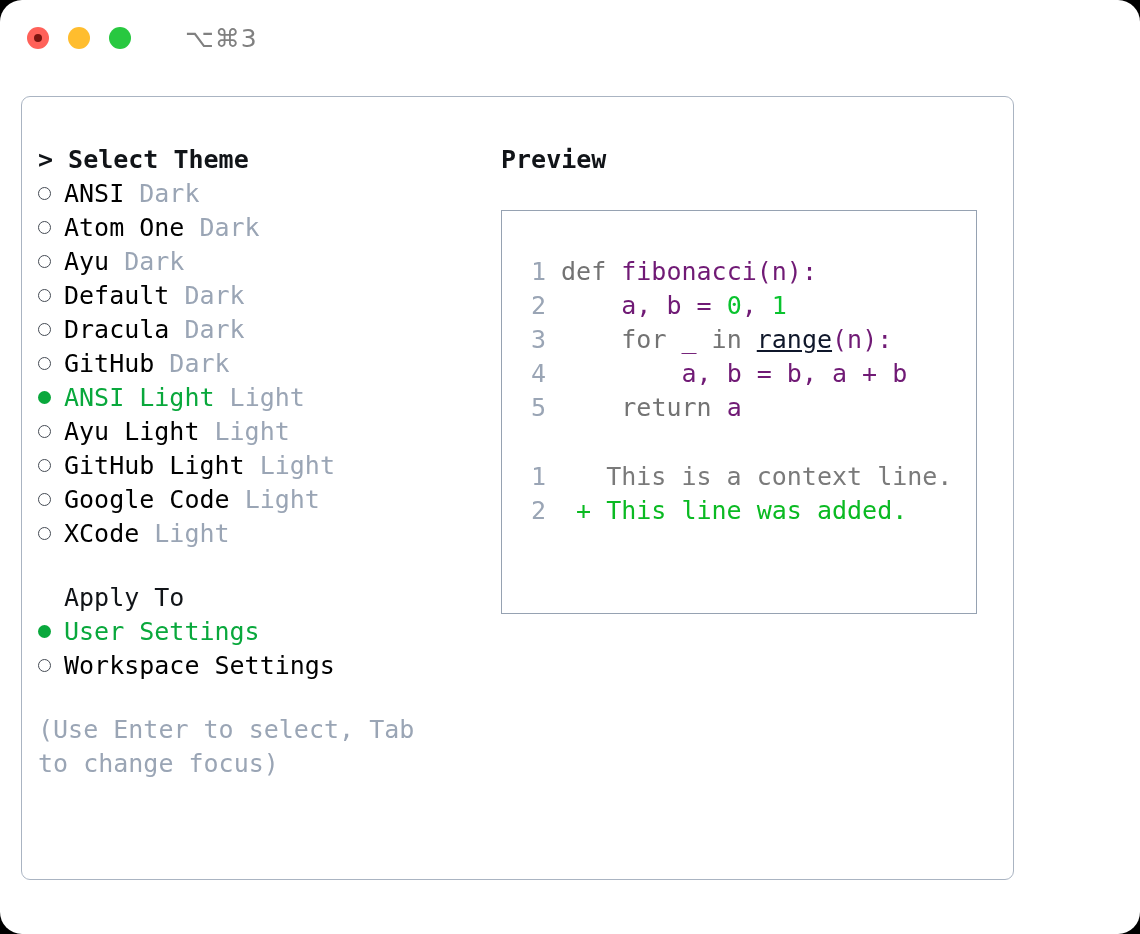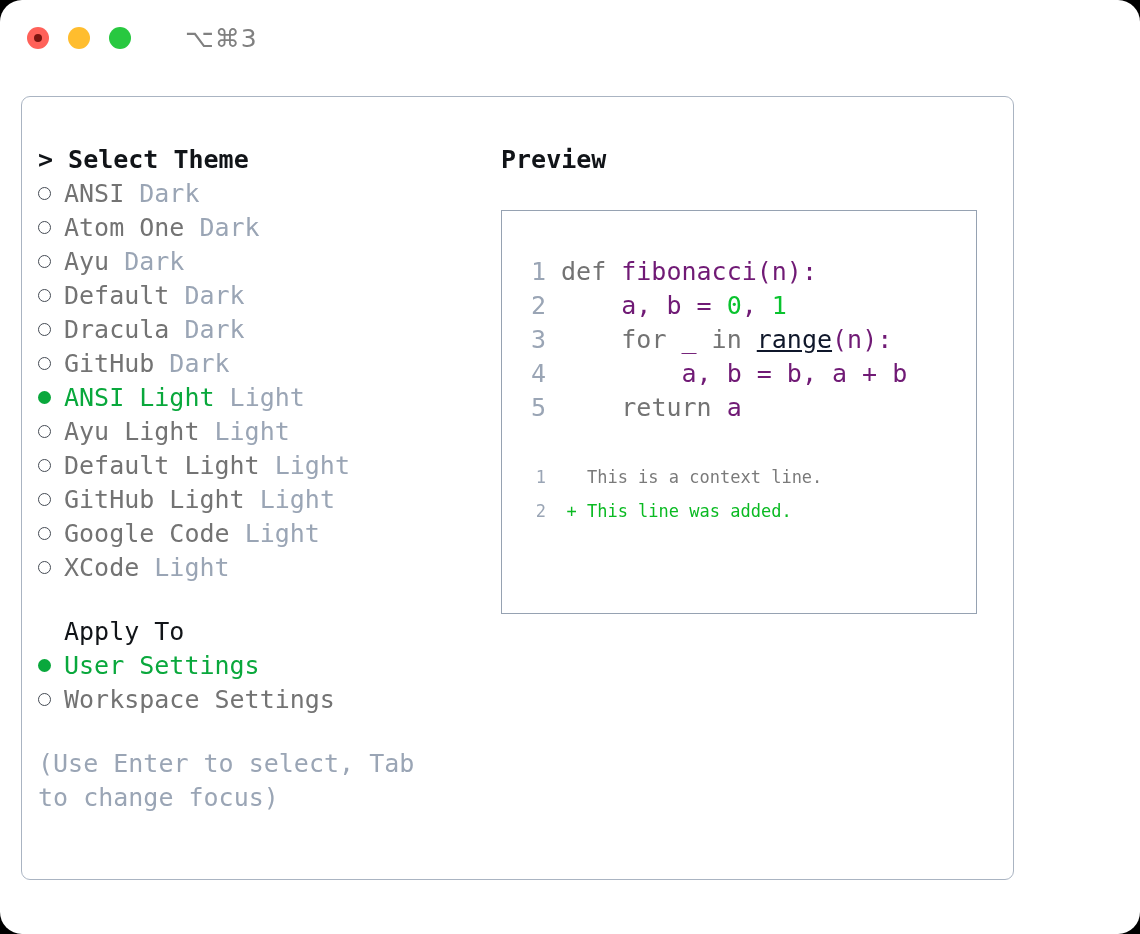--- a/index.html
+++ b/index.html
@@ -120,21 +120,21 @@
     vertical-align: 2px;
   }
   .opt .marker .dot-open {
     border: 1.6px solid #454b54;
     box-sizing: border-box;
     background: transparent;
   }
   .opt .marker .dot-fill {
     background: #09a83c;
   }
-  .opt .name { color: #737373; }
+  .opt .name { color: #000000; }
   .opt .kind { color: #9aa5b5; }
   .opt.selected .name { color: #09a83c; }
 
   .section-head {
     font-size: 25px;
     color: #111418;
     line-height: 34px;
     white-space: pre;
     margin-top: 30px;
   }
@@ -187,21 +187,21 @@
   }
   .tok-kw  { color: #737373; }
   .tok-fn  { color: #0f172a; text-decoration: underline; }
   .tok-num { color: #09c32e; }
   .tok-txt { color: #701a75; text-align: right; }
 
   .diff {
     position: absolute;
     left: 16px;
     top: 249px;
-    font-size: 17px;
+    font-size: 25px;
     line-height: 34px;
     white-space: pre;
   }
   .diff .ln {
     display: inline-block;
     width: 28px;
     color: #9aa5b5;
     text-align: right;
   }
   .diff .ctx { color: #7a7a7a; }
@@ -230,21 +230,20 @@
 
         <div id="theme-items">
             <div class="opt"><span class="marker"><span class="dot-open"></span></span><span class="name">ANSI </span><span class="kind">Dark</span></div>
             <div class="opt"><span class="marker"><span class="dot-open"></span></span><span class="name">Atom One </span><span class="kind">Dark</span></div>
             <div class="opt"><span class="marker"><span class="dot-open"></span></span><span class="name">Ayu </span><span class="kind">Dark</span></div>
             <div class="opt"><span class="marker"><span class="dot-open"></span></span><span class="name">Default </span><span class="kind">Dark</span></div>
             <div class="opt"><span class="marker"><span class="dot-open"></span></span><span class="name">Dracula </span><span class="kind">Dark</span></div>
             <div class="opt"><span class="marker"><span class="dot-open"></span></span><span class="name">GitHub </span><span class="kind">Dark</span></div>
             <div class="opt selected"><span class="marker"><span class="dot-fill"></span></span><span class="name">ANSI Light </span><span class="kind">Light</span></div>
             <div class="opt"><span class="marker"><span class="dot-open"></span></span><span class="name">Ayu Light </span><span class="kind">Light</span></div>
-            <div class="opt"><span class="marker"><span class="dot-open"></span></span><span class="name">Default Light </span><span class="kind">Light</span></div>
             <div class="opt"><span class="marker"><span class="dot-open"></span></span><span class="name">GitHub Light </span><span class="kind">Light</span></div>
             <div class="opt"><span class="marker"><span class="dot-open"></span></span><span class="name">Google Code </span><span class="kind">Light</span></div>
             <div class="opt"><span class="marker"><span class="dot-open"></span></span><span class="name">XCode </span><span class="kind">Light</span></div>
           </div>
 
         <div class="section-head"><span class="marker"> </span><span>Apply To</span></div>
 
         <div id="apply-items">
             <div class="opt selected"><span class="marker"><span class="dot-fill"></span></span><span class="name">User Settings</span></div>
             <div class="opt"><span class="marker"><span class="dot-open"></span></span><span class="name">Workspace Settings</span></div>

